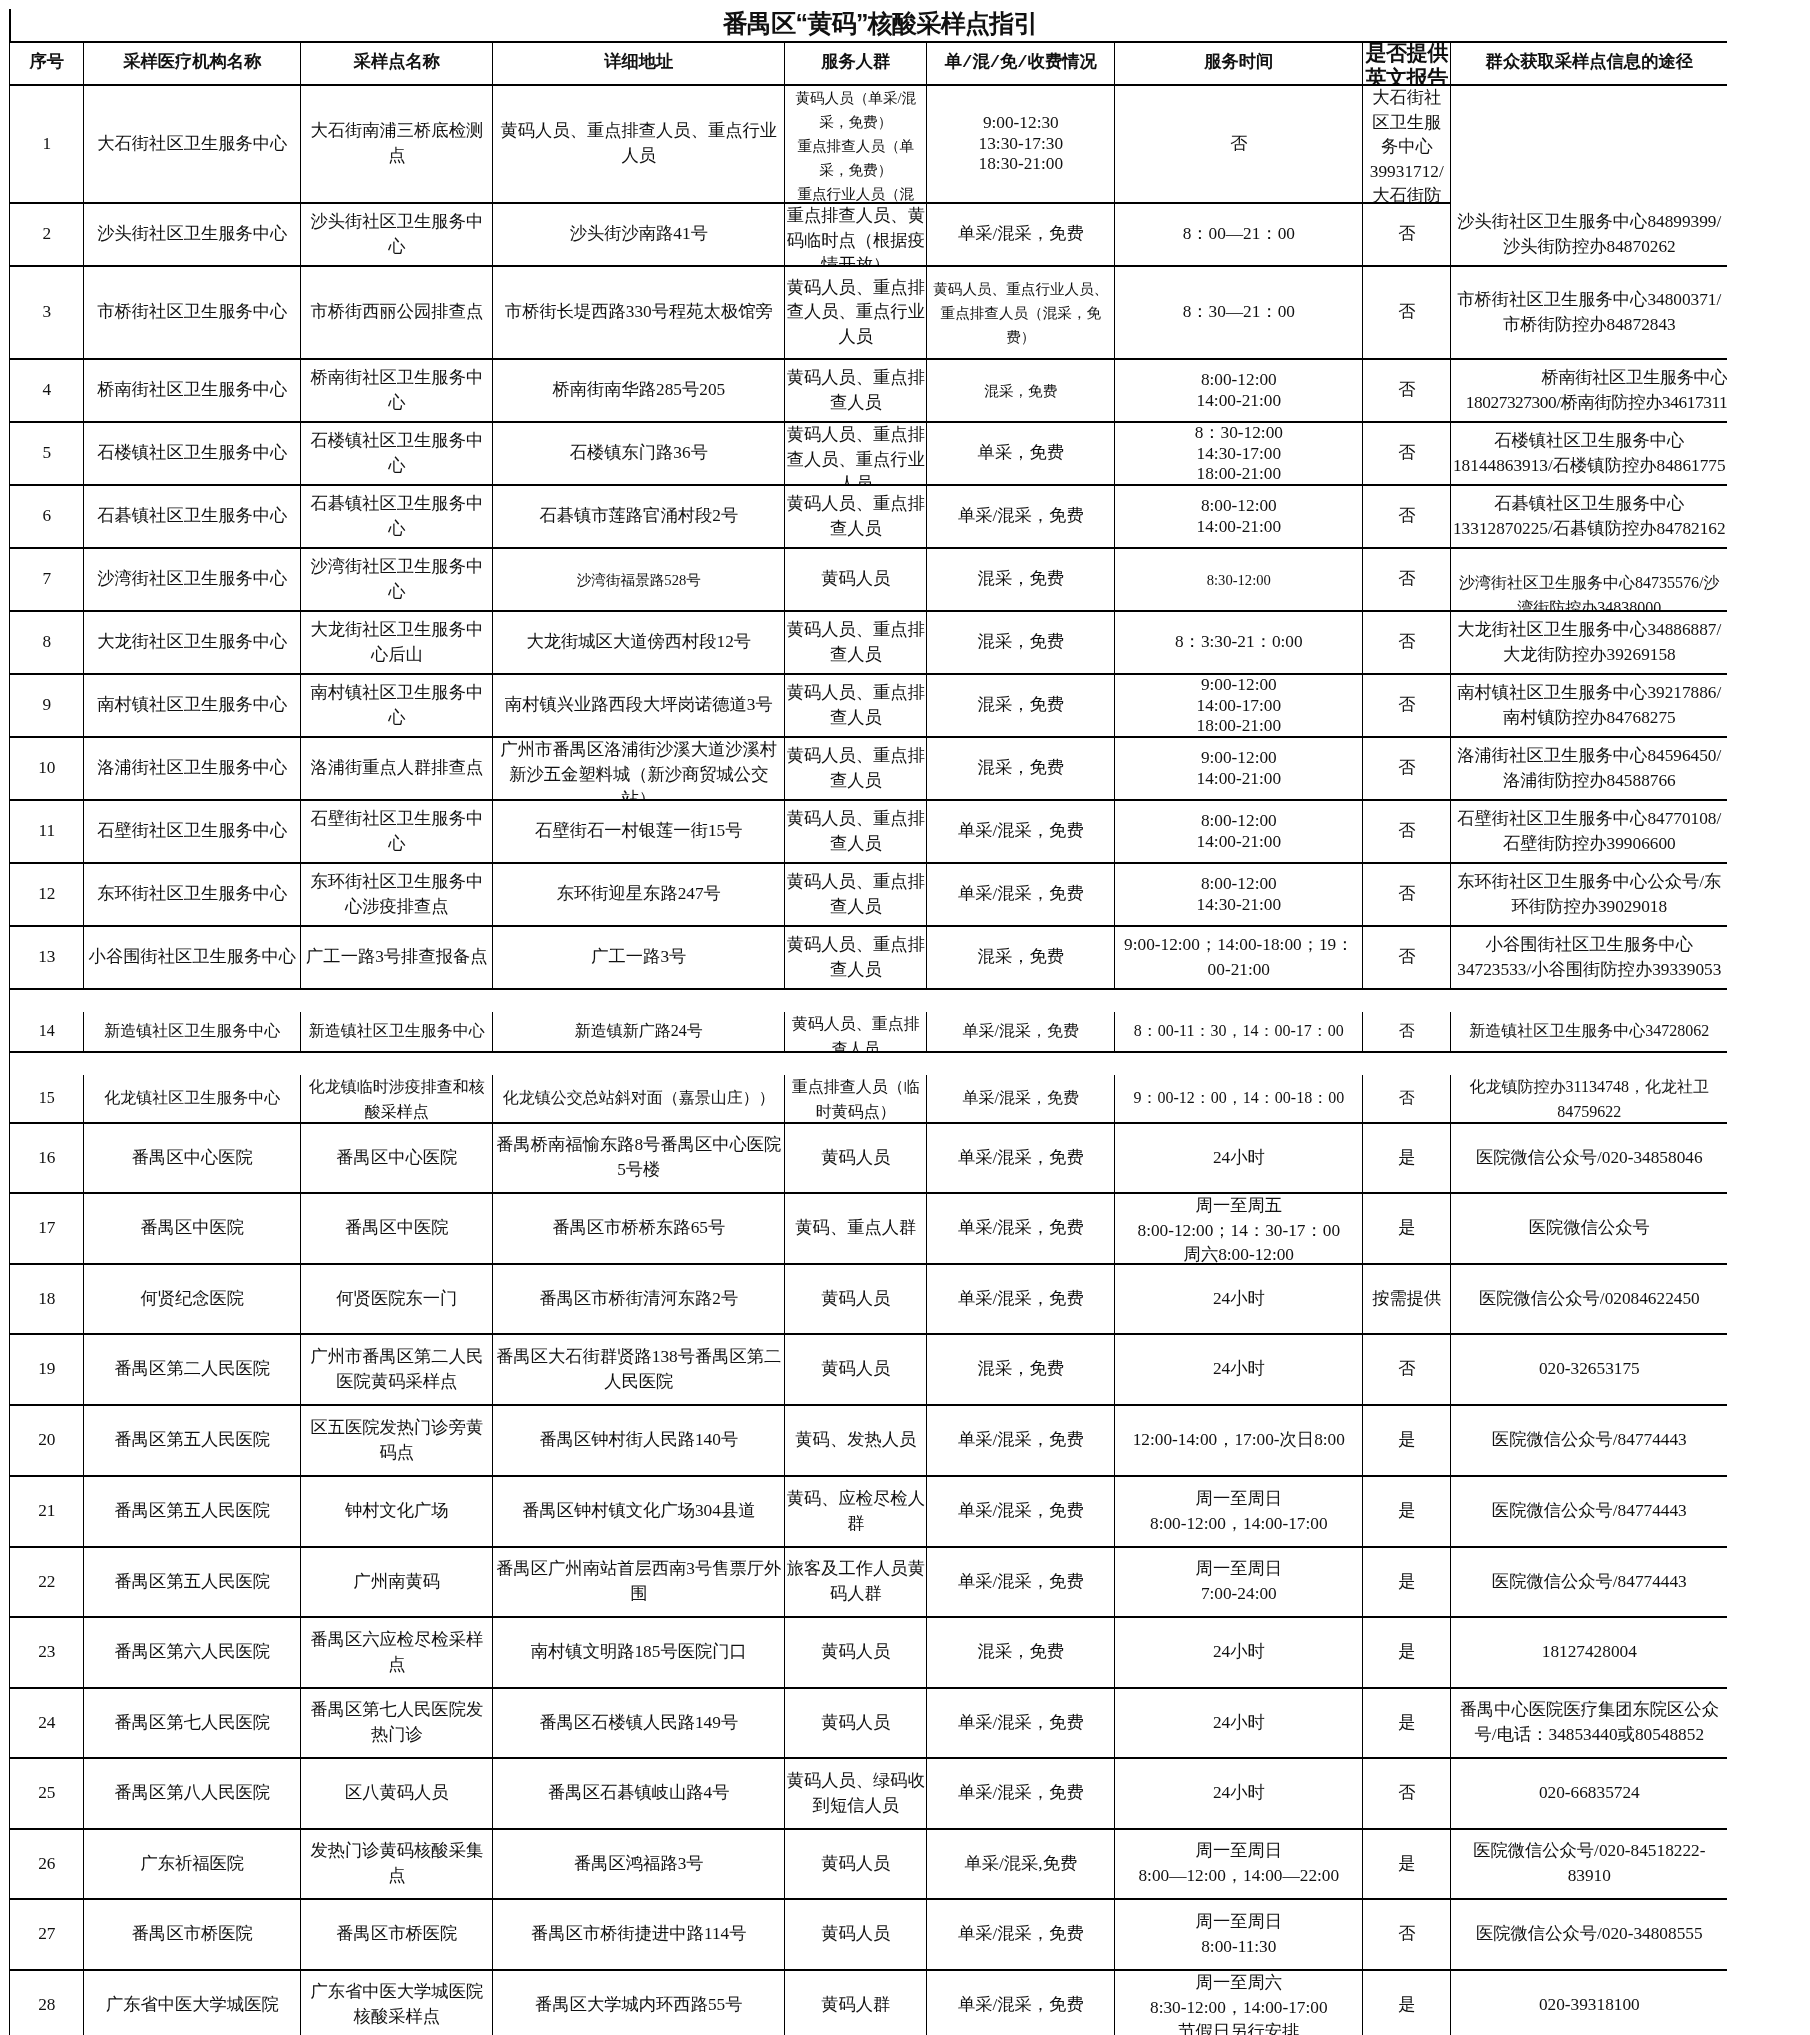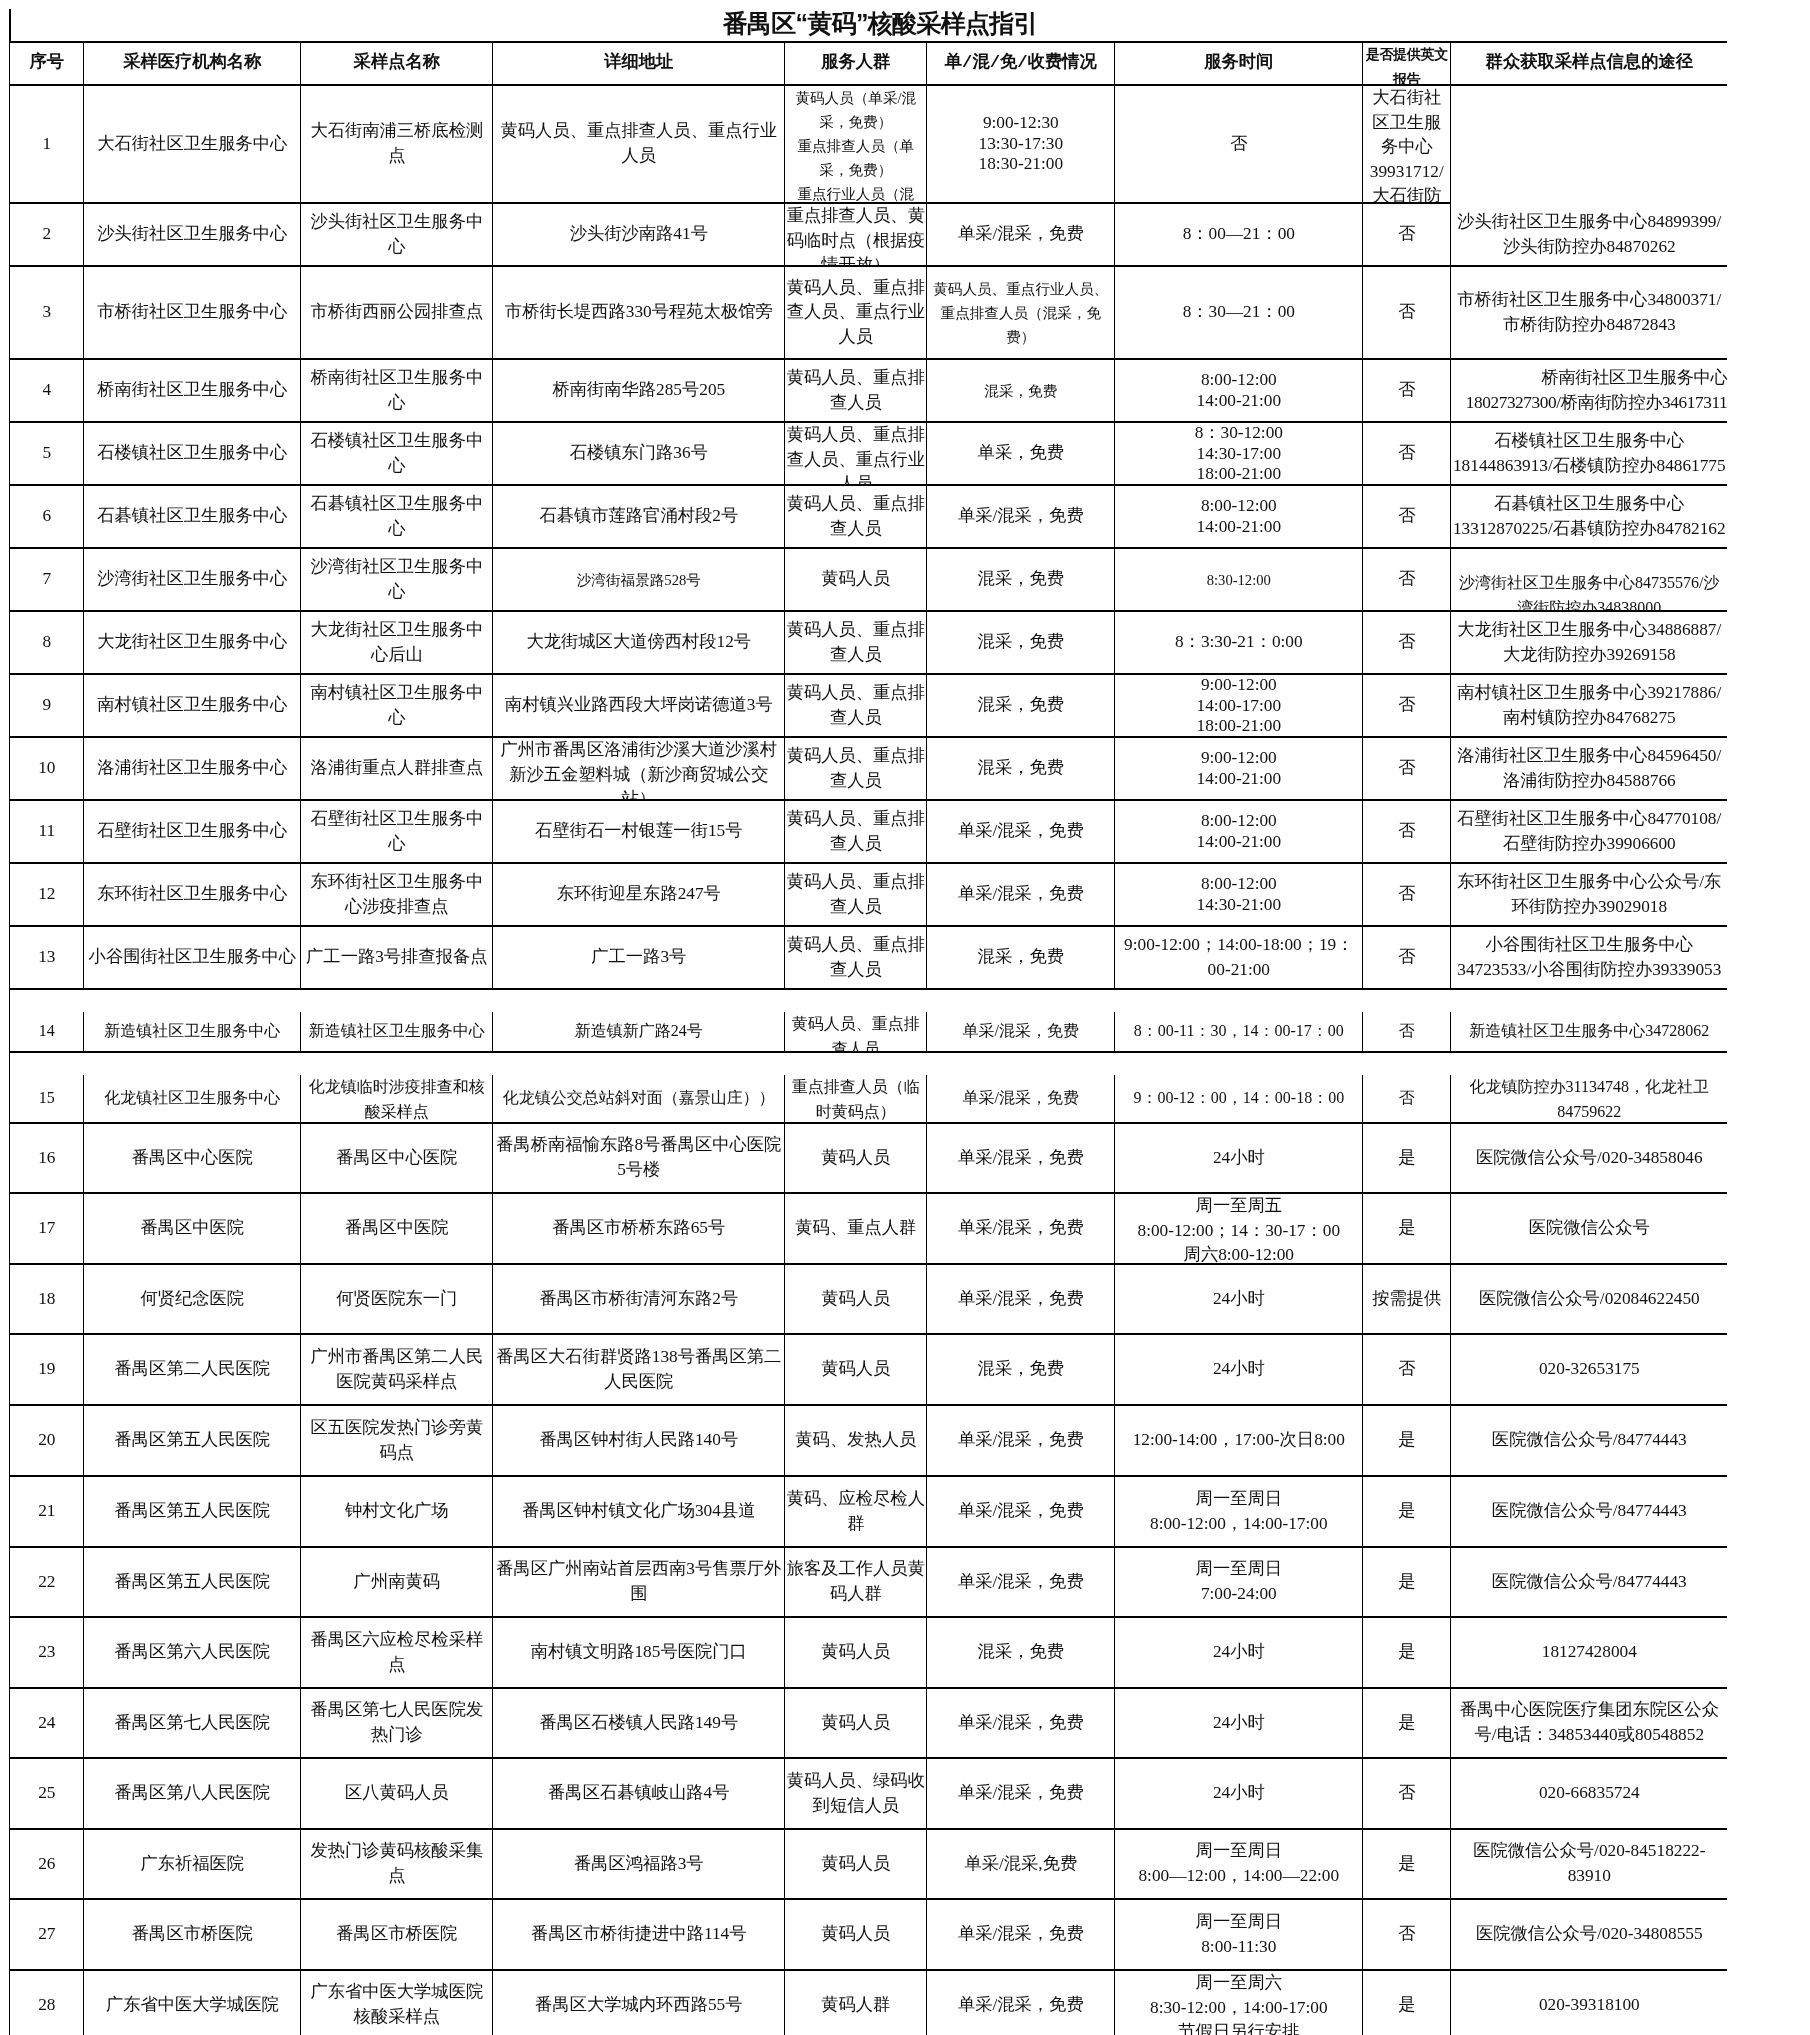--- a/index.html
+++ b/index.html
@@ -23,21 +23,21 @@
     .head { border-top:2px solid #000; height:45px; }
     .cell {
       box-sizing:border-box; min-height:0; overflow:hidden;
       border-right:1.3px solid #000; border-bottom:2px solid #000;
       display:flex; flex-direction:column;
       justify-content:center; justify-content:safe center;
       text-align:center; white-space:pre-line; word-break:normal;
       padding:0 1.3px; font-size:17.3px; line-height:24.6px;
     }
     .head .cell { font-family:Liberation Mono, monospace; font-weight:bold; font-size:17.3px; }
-    .head .cell.h-en { font-size:14px; padding:0; letter-spacing:-0.3px; }
+    .head .cell.h-en { font-size:21px; padding:0; letter-spacing:-0.3px; }
     .s22 { font-size:14.6px; line-height:24px; }
     .s24 { font-size:16px;margin-top:22px; }
     .t { line-height:20.6px; }
     .tight { letter-spacing:-0.4px; padding:0;text-align:right; }
     .p0 { padding:0; }
   </style>
 </head>
 <body>
 
 <div id="sheet">

